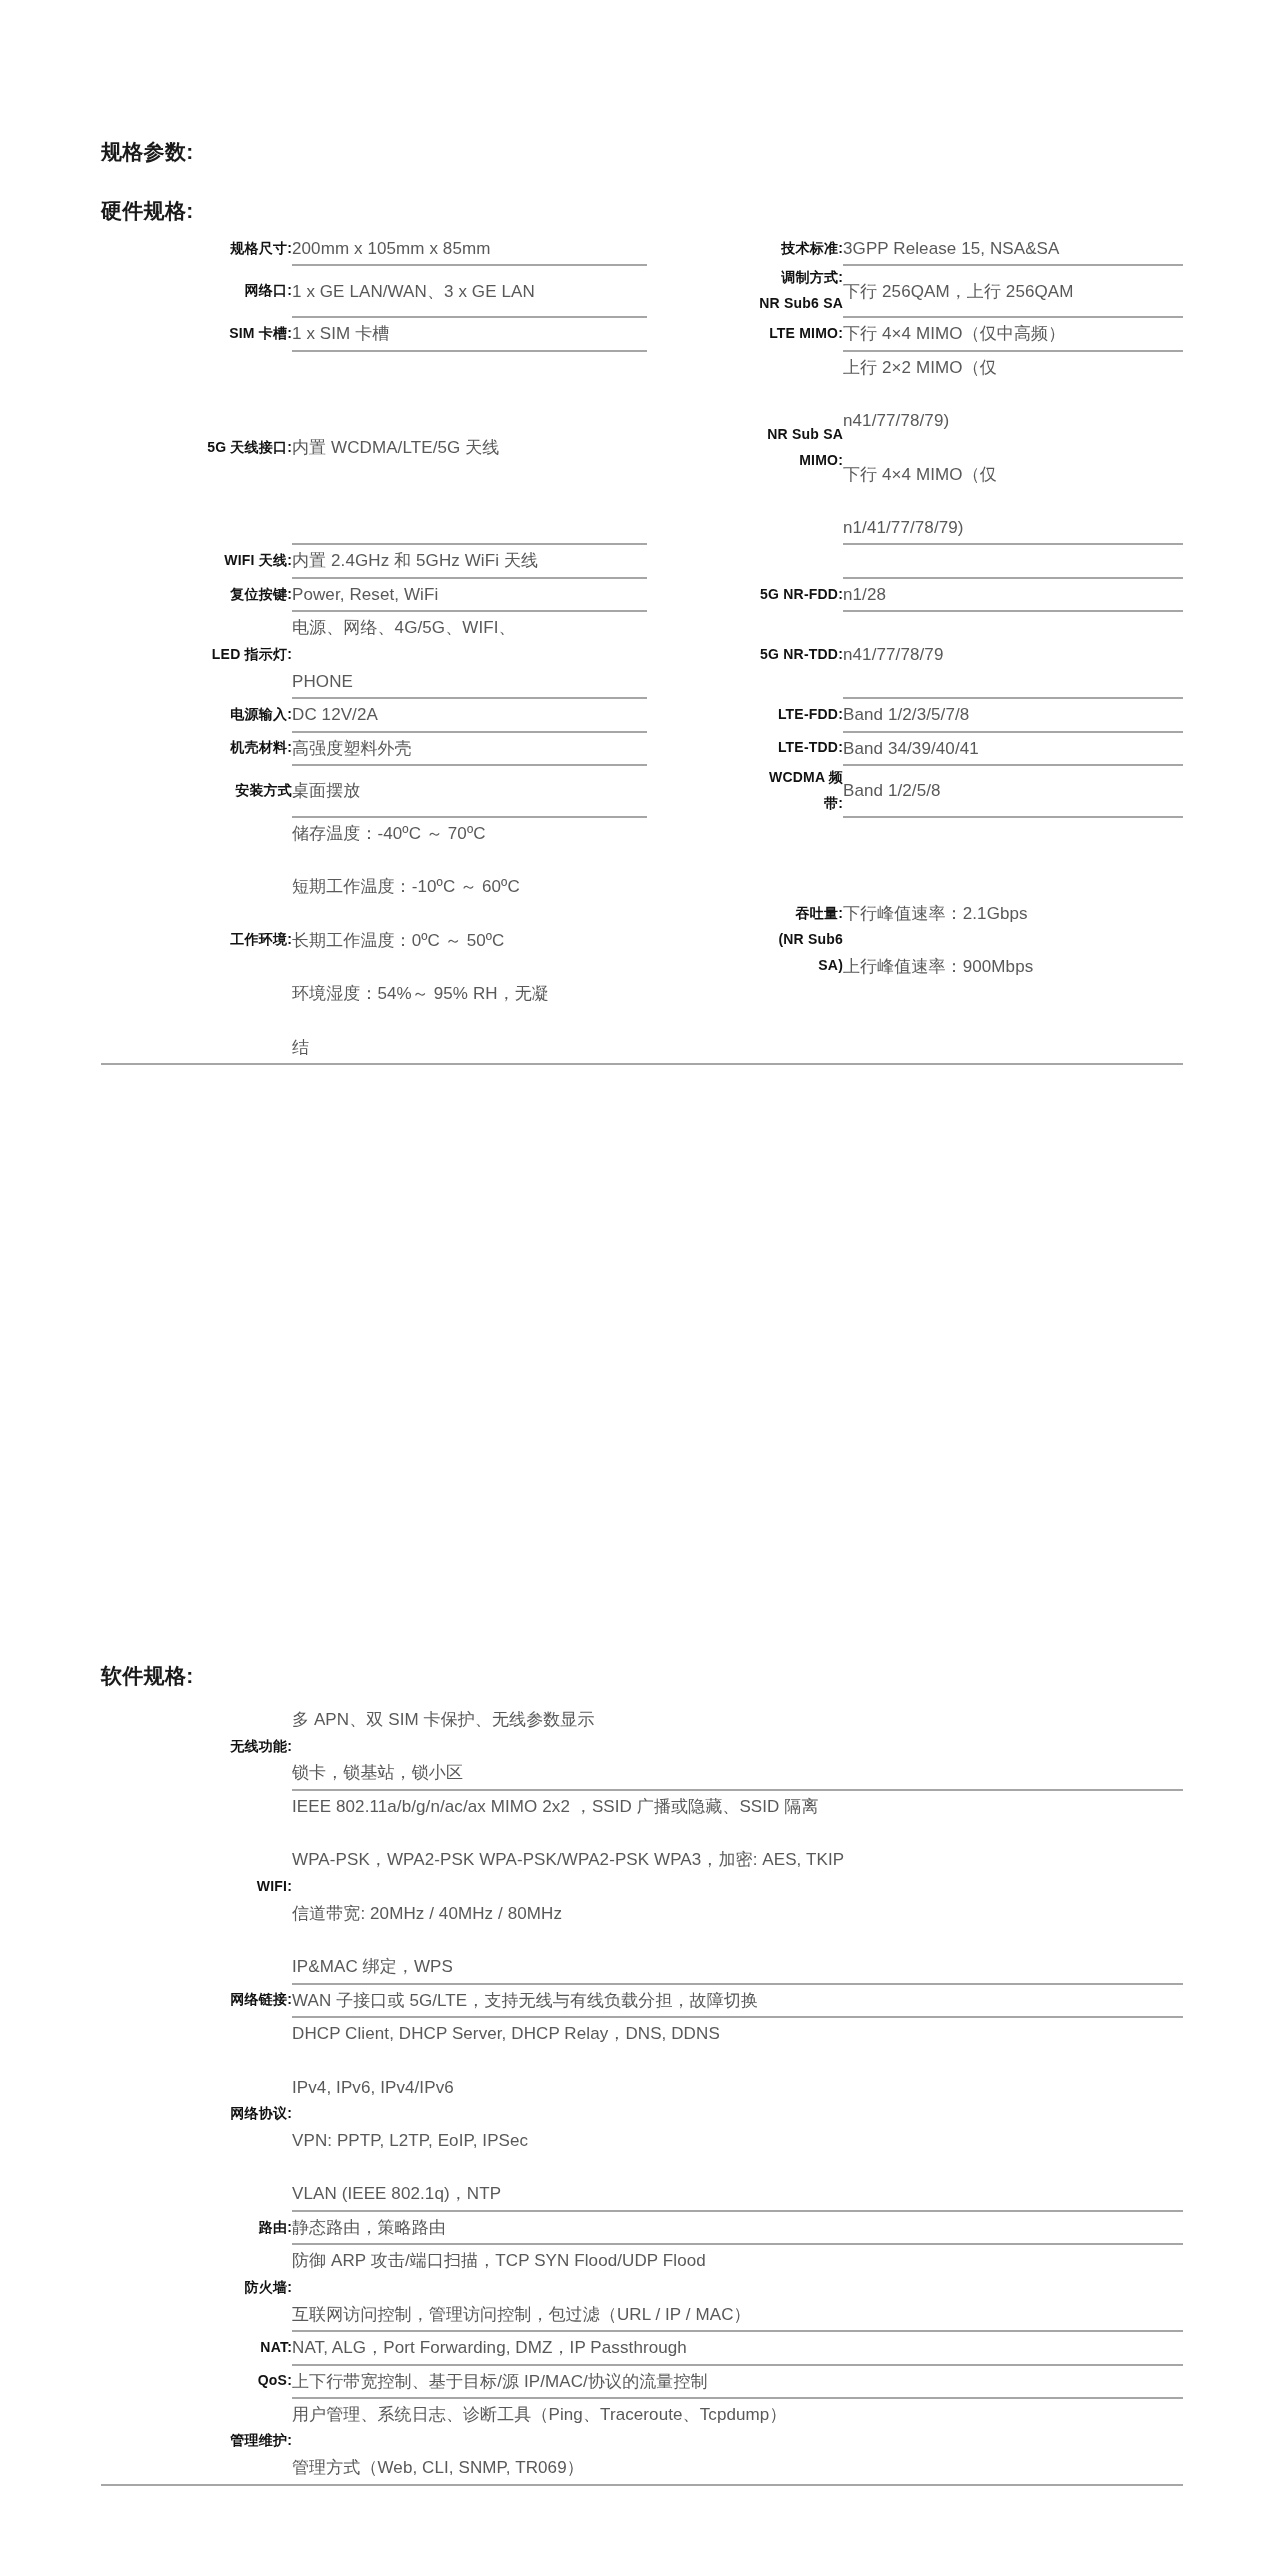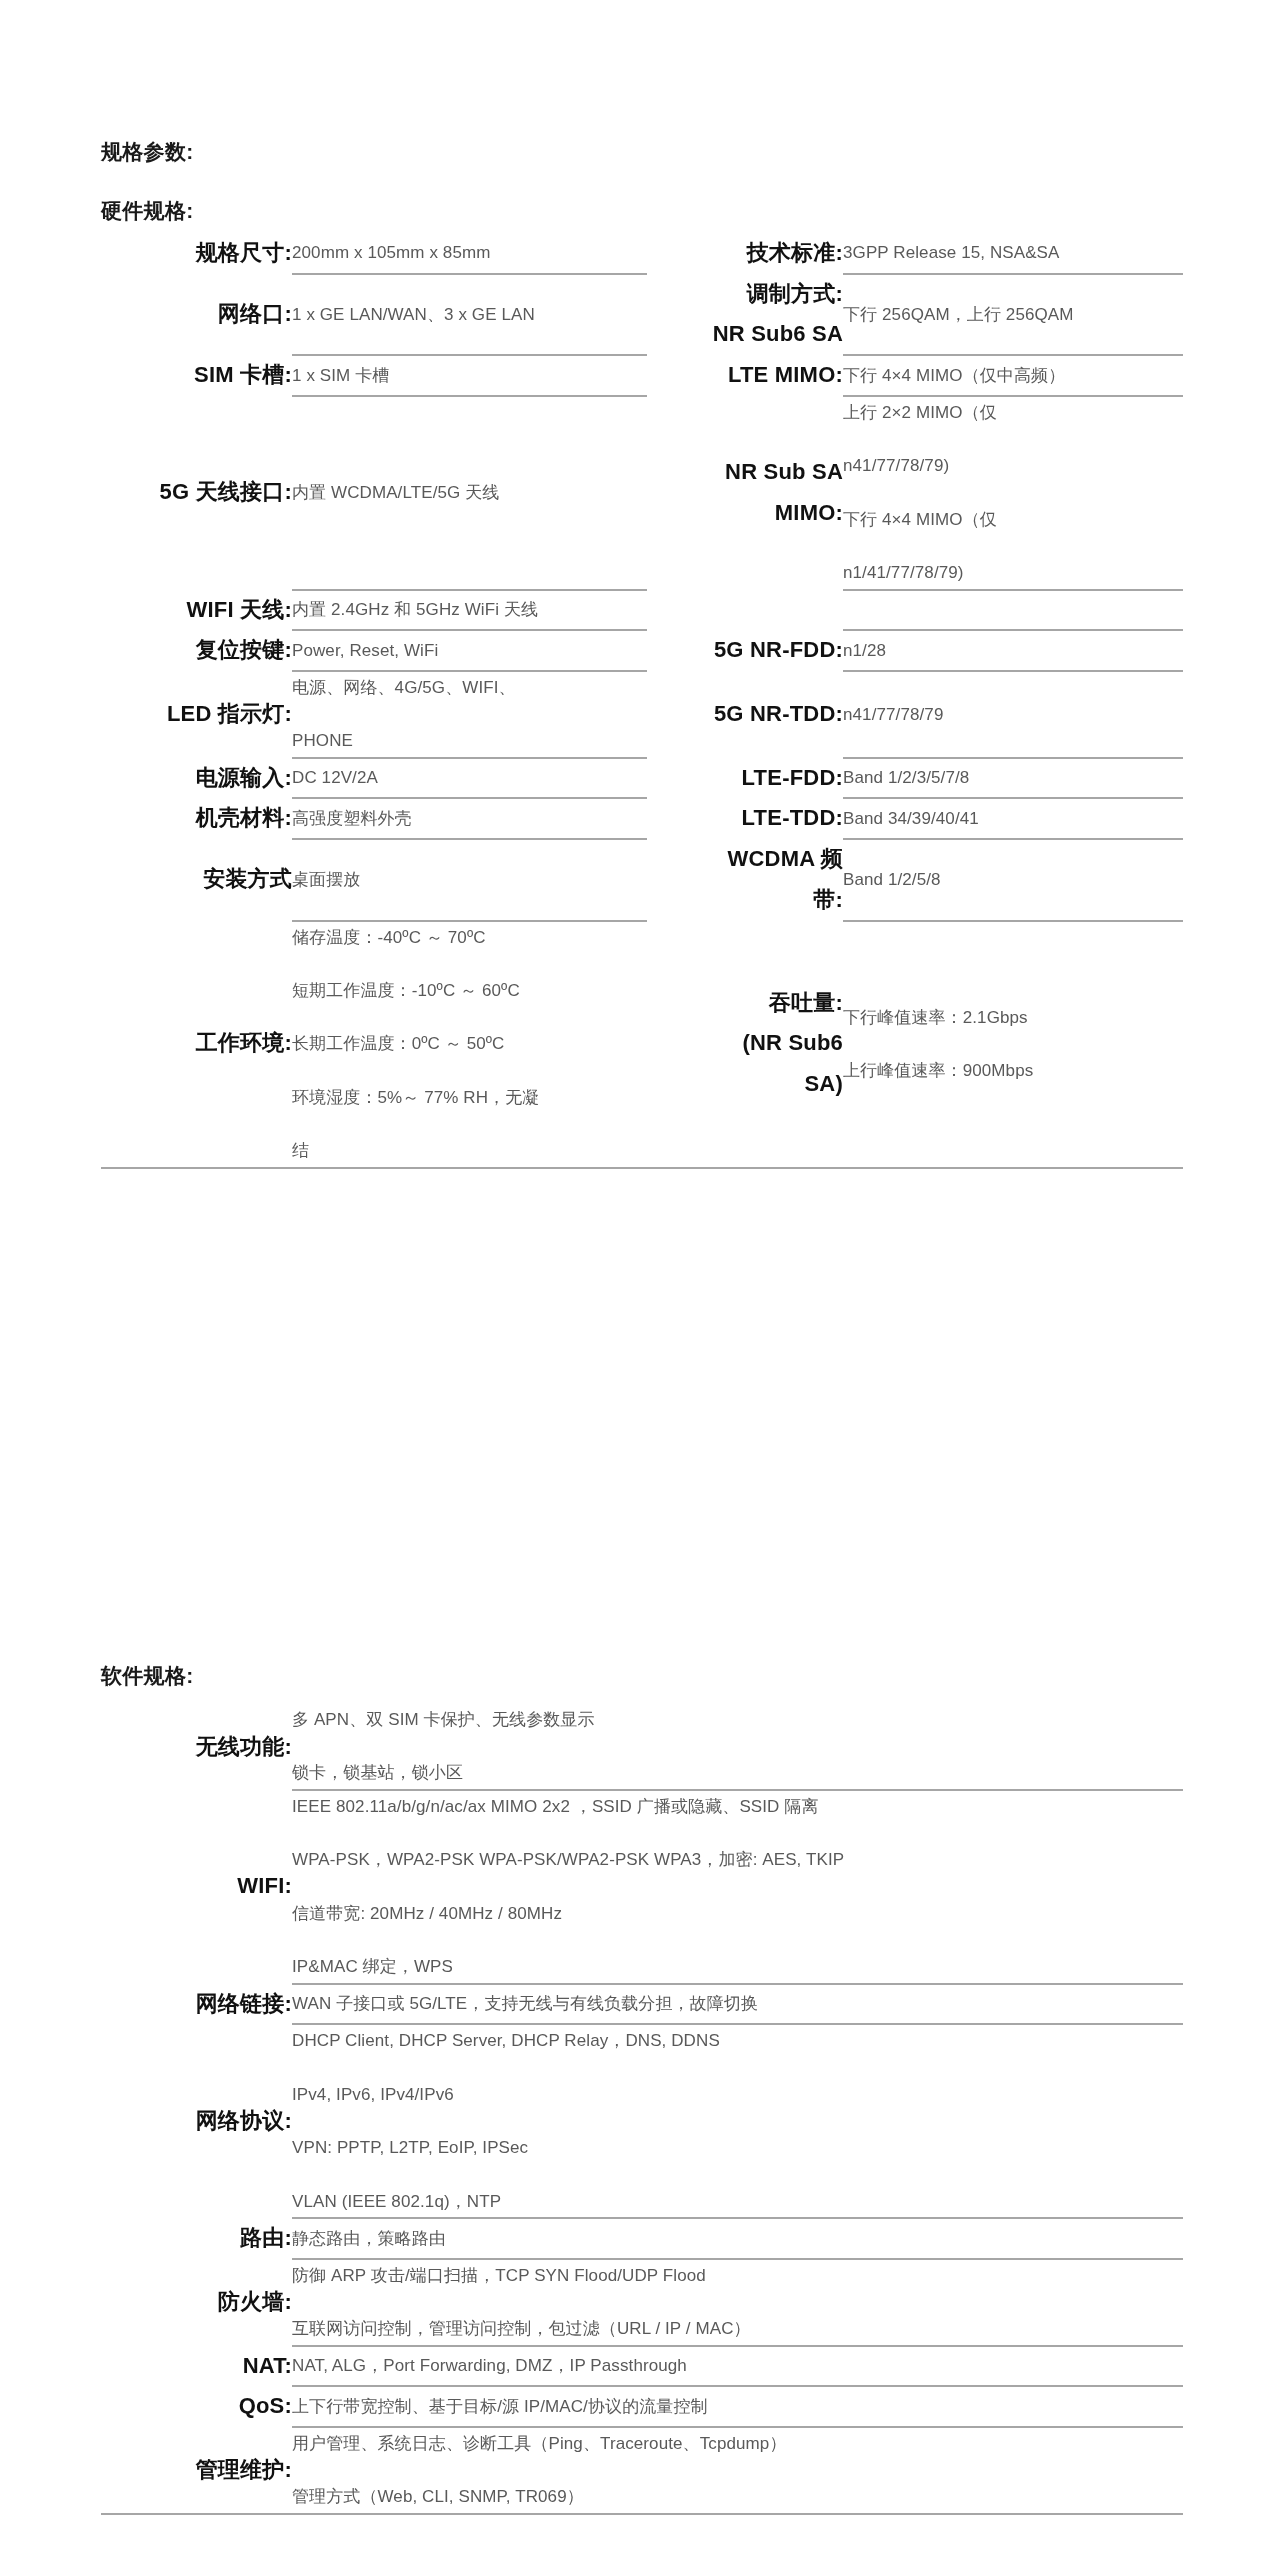--- a/index.html
+++ b/index.html
@@ -46,21 +46,21 @@
 
   .spec-table td {
     vertical-align: middle;
     padding: 0;
     border: 0;
     border-bottom: 2.1px solid #a6a6a6;
   }
   .spec-table tr:last-child td { border-bottom: 2.1px solid #a6a6a6; }
 
   .lbl {
-    font-size: 22px;
+    font-size: 14px;
     font-weight: bold;
     color: #111111;
     text-align: right;
     padding-right: 15.5px;
     line-height: 1.85;
     letter-spacing: 0.2px;
   }
   .val {
     font-size: 17px;
     font-weight: normal;
@@ -194,21 +194,21 @@
         </td>
         <td class="val">Band 1/2/5/8</td>
       </tr>
 
       <tr>
         <td class="lbl">工作环境:</td>
         <td class="val">
           <p>储存温度：-40ºC ～ 70ºC</p>
           <p>短期工作温度：-10ºC ～ 60ºC</p>
           <p>长期工作温度：0ºC ～ 50ºC</p>
-          <p>环境湿度：5%～ 77% RH，无凝</p>
+          <p>环境湿度：54%～ 95% RH，无凝</p>
           <p>结</p>
         </td>
         <td class="lbl">
           <p>吞吐量:</p>
           <p>(NR Sub6</p>
           <p>SA)</p>
         </td>
         <td class="val">
           <p>下行峰值速率：2.1Gbps</p>
           <p>上行峰值速率：900Mbps</p>

